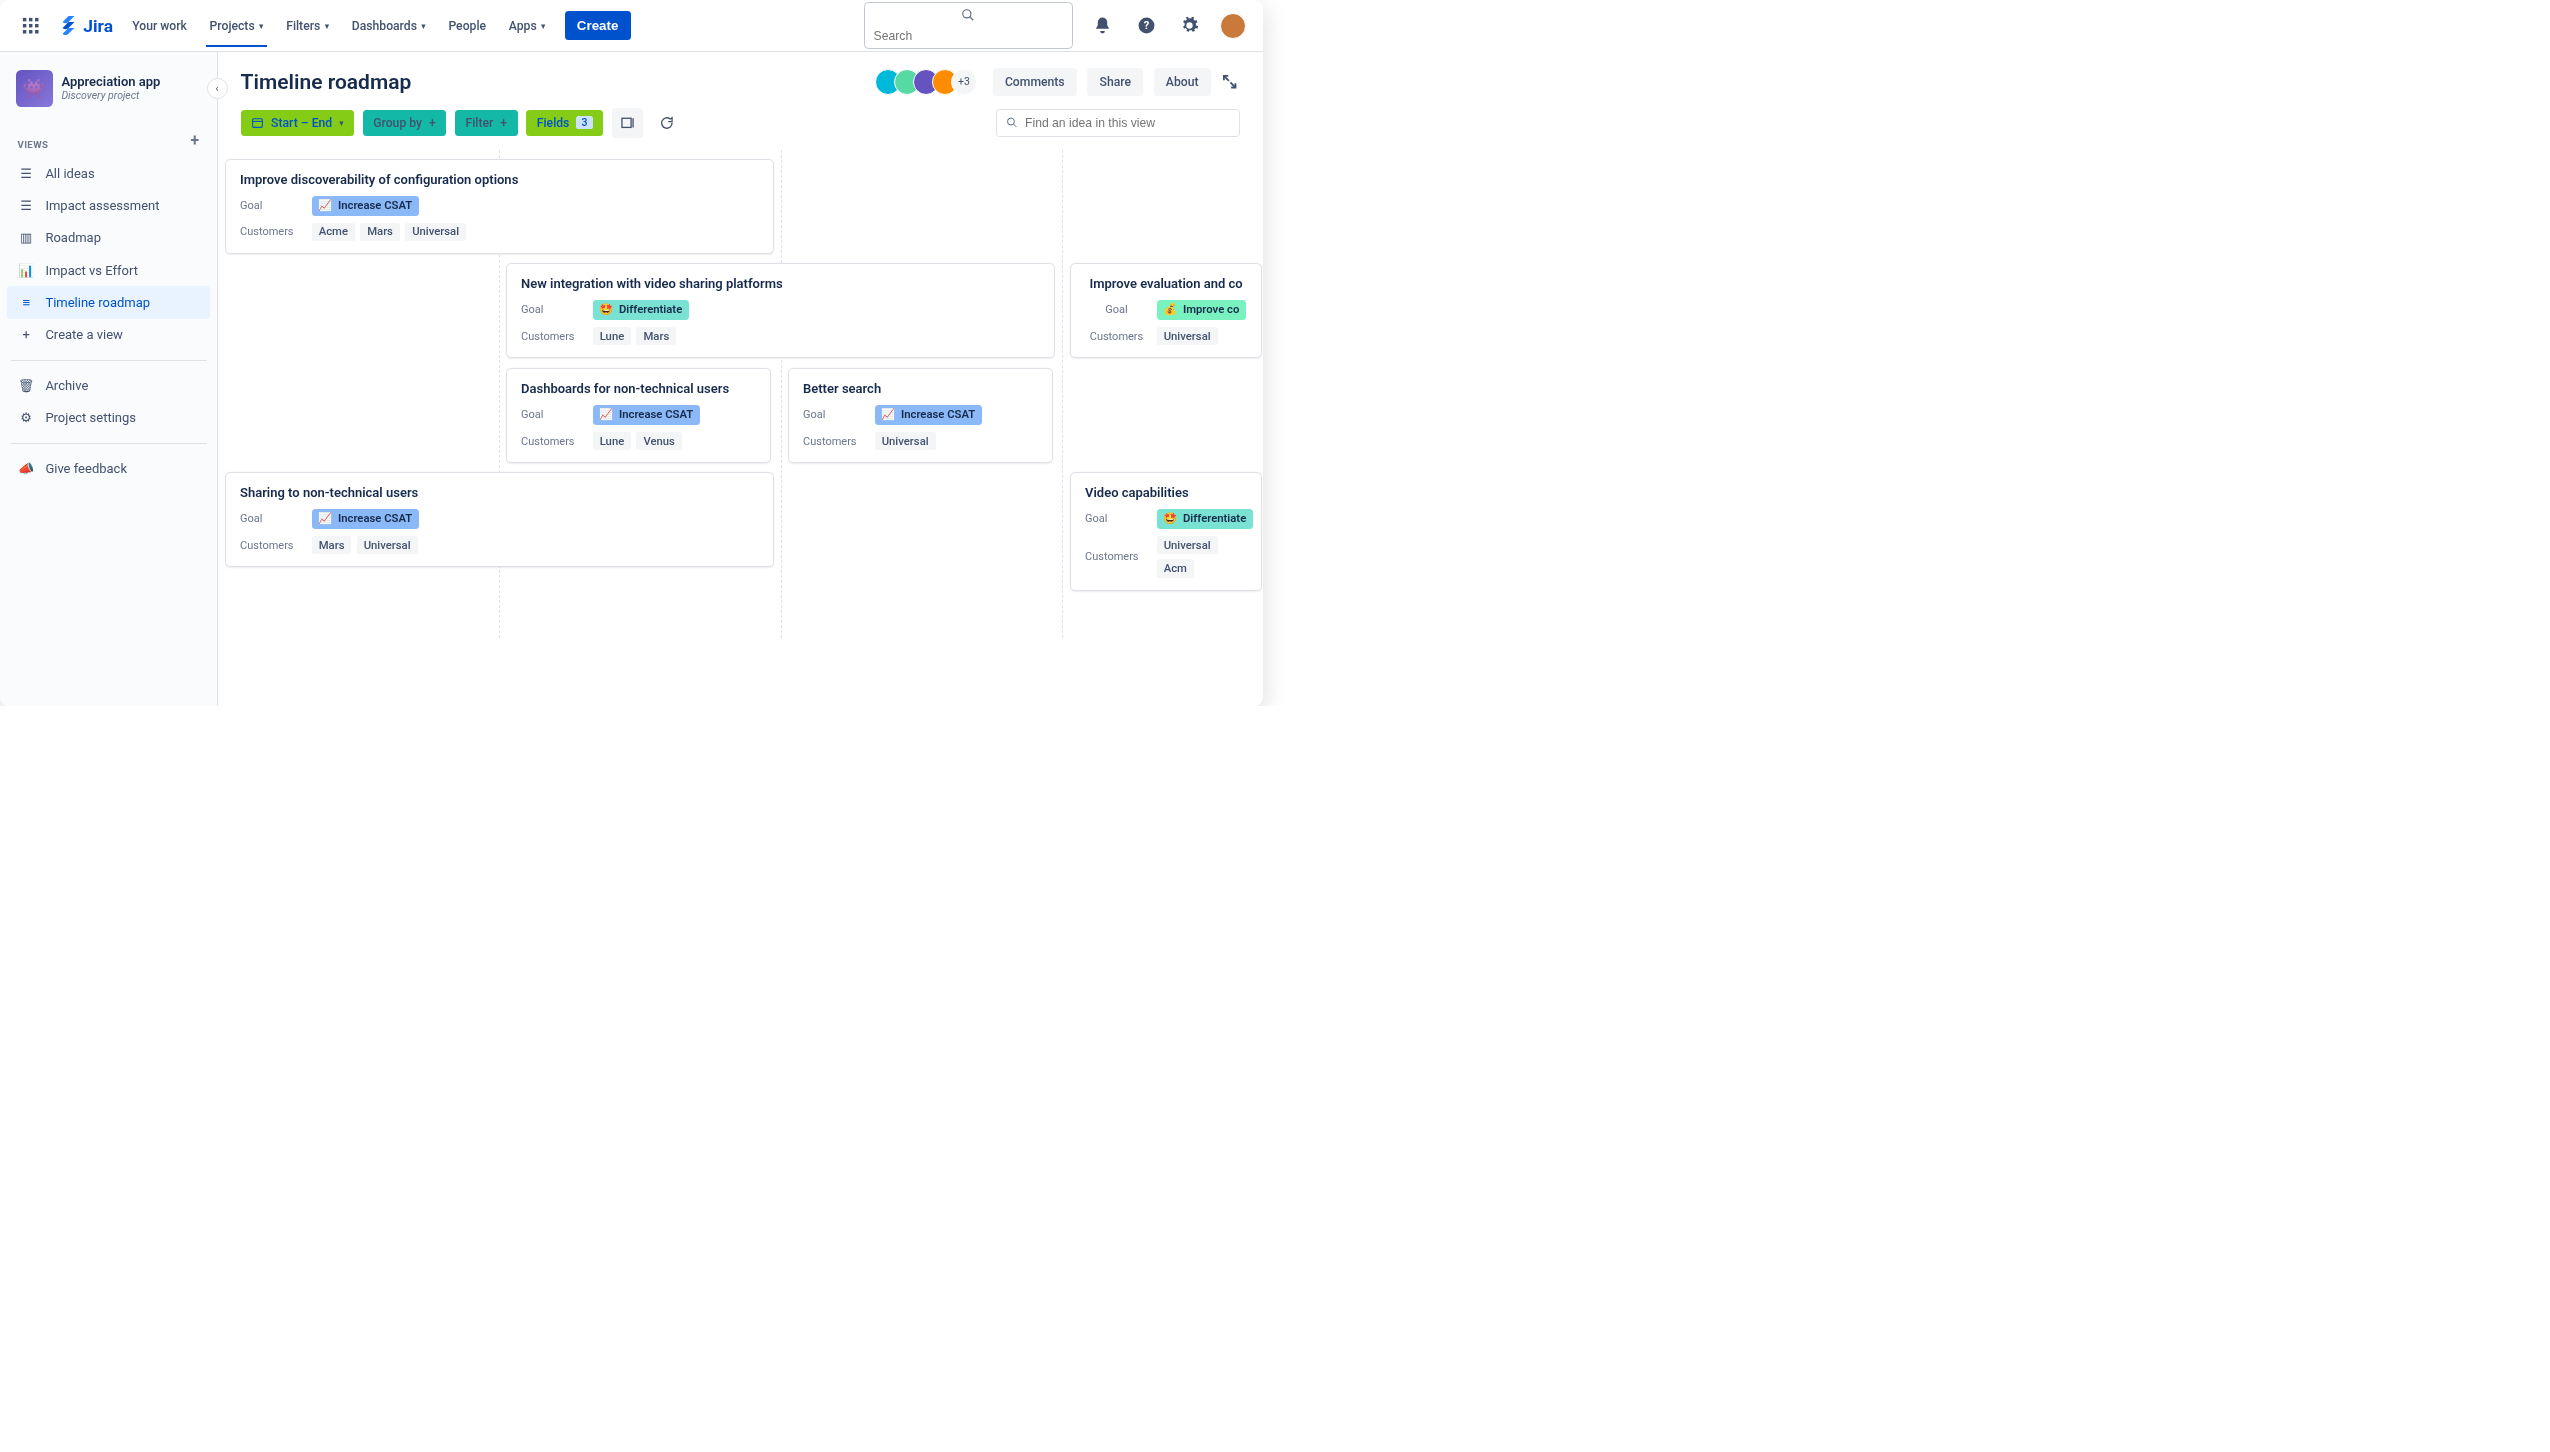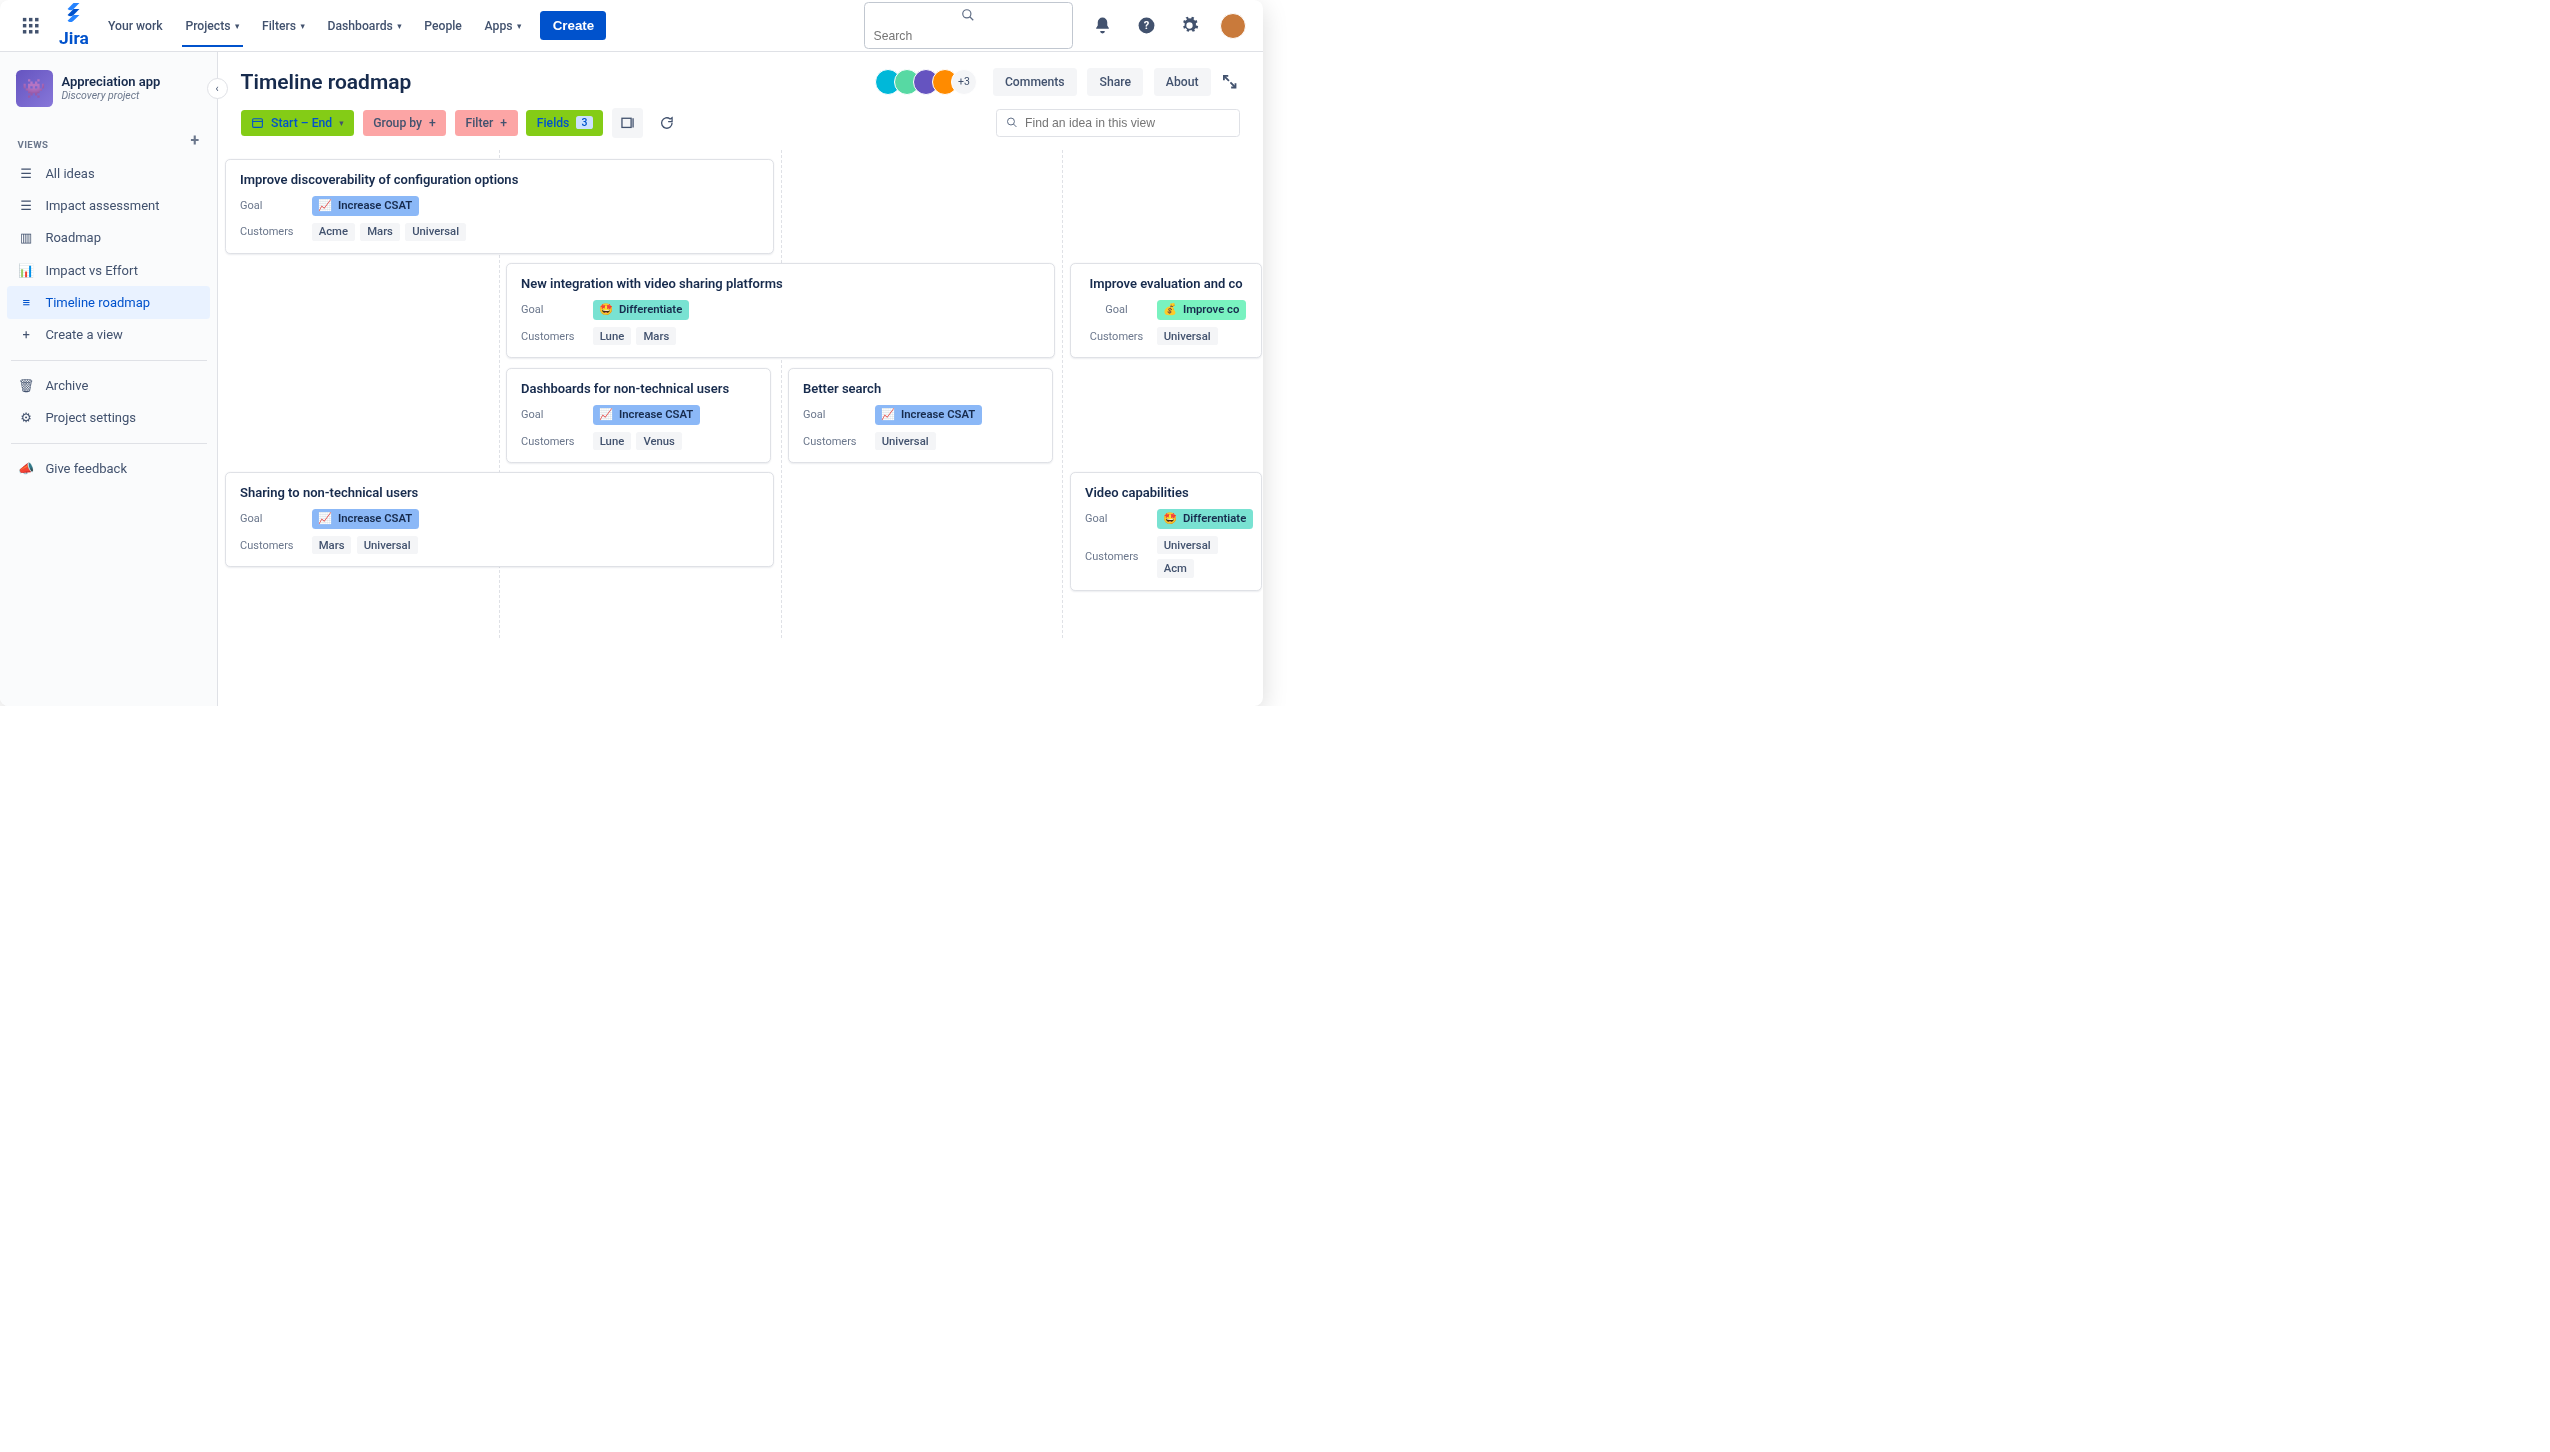--- a/index.html
+++ b/index.html
@@ -2,21 +2,21 @@
 <html style="font-size:14px"><head>
 <meta charset="utf-8">
 <style>
 * { box-sizing: border-box; margin: 0; padding: 0; }
 body { font-family: -apple-system, BlinkMacSystemFont, "Segoe UI", Roboto, sans-serif; background: #fff; color: #172b4d; font-size: 12.2px; }
 .app { width: 1263px; height: 706px; background: #fff; border-radius: 8.7px; overflow: hidden; display: flex; flex-direction: column; box-shadow: 0 7px 26px rgba(0,0,0,0.15); }
 
 
 .topnav { height: 52px; border-bottom: 0.9px solid #dfe1e6; display: flex; align-items: center; padding: 0 17.4px; gap: 15.7px; }
 .apps-grid { width: 26px; height: 26px; display: flex; align-items: center; justify-content: center; cursor: pointer; }
-.jira-logo { display: flex; align-items: center; gap: 5.2px; color: #0052cc; font-weight: 700; font-size: 17.4px; flex-direction: column; }
+.jira-logo { display: flex; align-items: center; gap: 5.2px; color: #0052cc; font-weight: 700; font-size: 17.4px; }
 .nav-item { color: #42526e; font-weight: 500; cursor: pointer; display: flex; align-items: center; gap: 4.4px; padding: 5.2px 3.5px; }
 .nav-item.selected { border-bottom: 2.6px solid #0052cc; padding-bottom: 12.2px; padding-top: 15px; }
 .chev { font-size: 8.7px; color: #42526e; }
 .create-btn { background: #0052cc; color: #fff; padding: 7px 12.2px; border-radius: 3.5px; font-weight: 600; cursor: pointer; border:none; }
 .spacer { flex: 1; }
 .search-box { display: flex; align-items: center; border: 0.9px solid #c1c7d0; border-radius: 4.4px; padding: 5.2px 8.7px; width: 209px; gap: 7px; color:#5e6c84;flex-direction:column; }
 .search-box input { border: none; outline: none; font-size: 12.2px; width: 100%; color:#172b4d; }
 .top-icon { width: 28px; height: 28px; display:flex; align-items:center; justify-content:center; cursor:pointer; color:#42526e; }
 .avatar-img { width: 26px; height: 26px; border-radius: 50%; background: #c97a3b; border: 1.7px solid #fff; }
 
@@ -40,21 +40,21 @@
 .page-title { font-size:21px; font-weight:600; color:#172b4d; }
 .avatars-row { display:flex; margin-left:auto; align-items:center; }
 .mini-av { width:26px;height:26px;border-radius:50%;border:1.7px solid #fff; margin-left:-7px; }
 .av1{background:#00b8d9;} .av2{background:#57d9a3;} .av3{background:#6554c0;} .av4{background:#ff8b00;}
 .more-av { width:26px;height:26px;border-radius:50%;background:#f4f5f7;display:flex;align-items:center;justify-content:center;font-size:10.5px;color:#42526e;margin-left:-7px;border:1.7px solid #fff;}
 .page-actions { display:flex; gap:10.5px; margin-left:15.7px; }
 .ghost-btn { background:#f4f5f7; padding:7px 12.2px; border-radius:3.5px; color:#42526e; font-weight:500; cursor:pointer; }
 .expand-icn { width:21px; display:flex;align-items:center;justify-content:center;cursor:pointer;color:#42526e;margin-left:8.7px;}
 
 .toolbar { padding:12.2px 22.6px; display:flex; gap:8.7px; align-items:center; }
-.chip { background:#fca5a5; padding:6.1px 10.5px; border-radius:3.5px; display:flex; align-items:center; gap:7px; color:#42526e; font-weight:500; cursor:pointer; font-size:12.2px;}
+.chip { background:#14b8a6; padding:6.1px 10.5px; border-radius:3.5px; display:flex; align-items:center; gap:7px; color:#42526e; font-weight:500; cursor:pointer; font-size:12.2px;}
 .chip.sel { background:#84cc16; color:#0052cc; }
 .chip .badge { background:#dfe1e6; color:#42526e; border-radius:2.6px; padding:0 5.2px; font-size:10.5px;}
 .chip.sel .badge { background:#cce0ff; color:#0052cc; }
 .icon-chip { background:#f4f5f7; width:31px;height:30px;border-radius:3.5px;display:flex;align-items:center;justify-content:center;cursor:pointer;color:#42526e;}
 .find-box { margin-left:auto; border:1.7px solid #dfe1e6; border-radius:3.5px; padding:6.1px 8.7px; display:flex; gap:7px; align-items:center; width:244px;}
 .find-box input{border:none;outline:none;font-size:12.2px;width:100%;}
 
 
 .timeline-wrap { flex:1; overflow:auto; position:relative; }
 .months { display:flex; background:#f4f5f7; position:sticky; top:0; z-index:2; }

